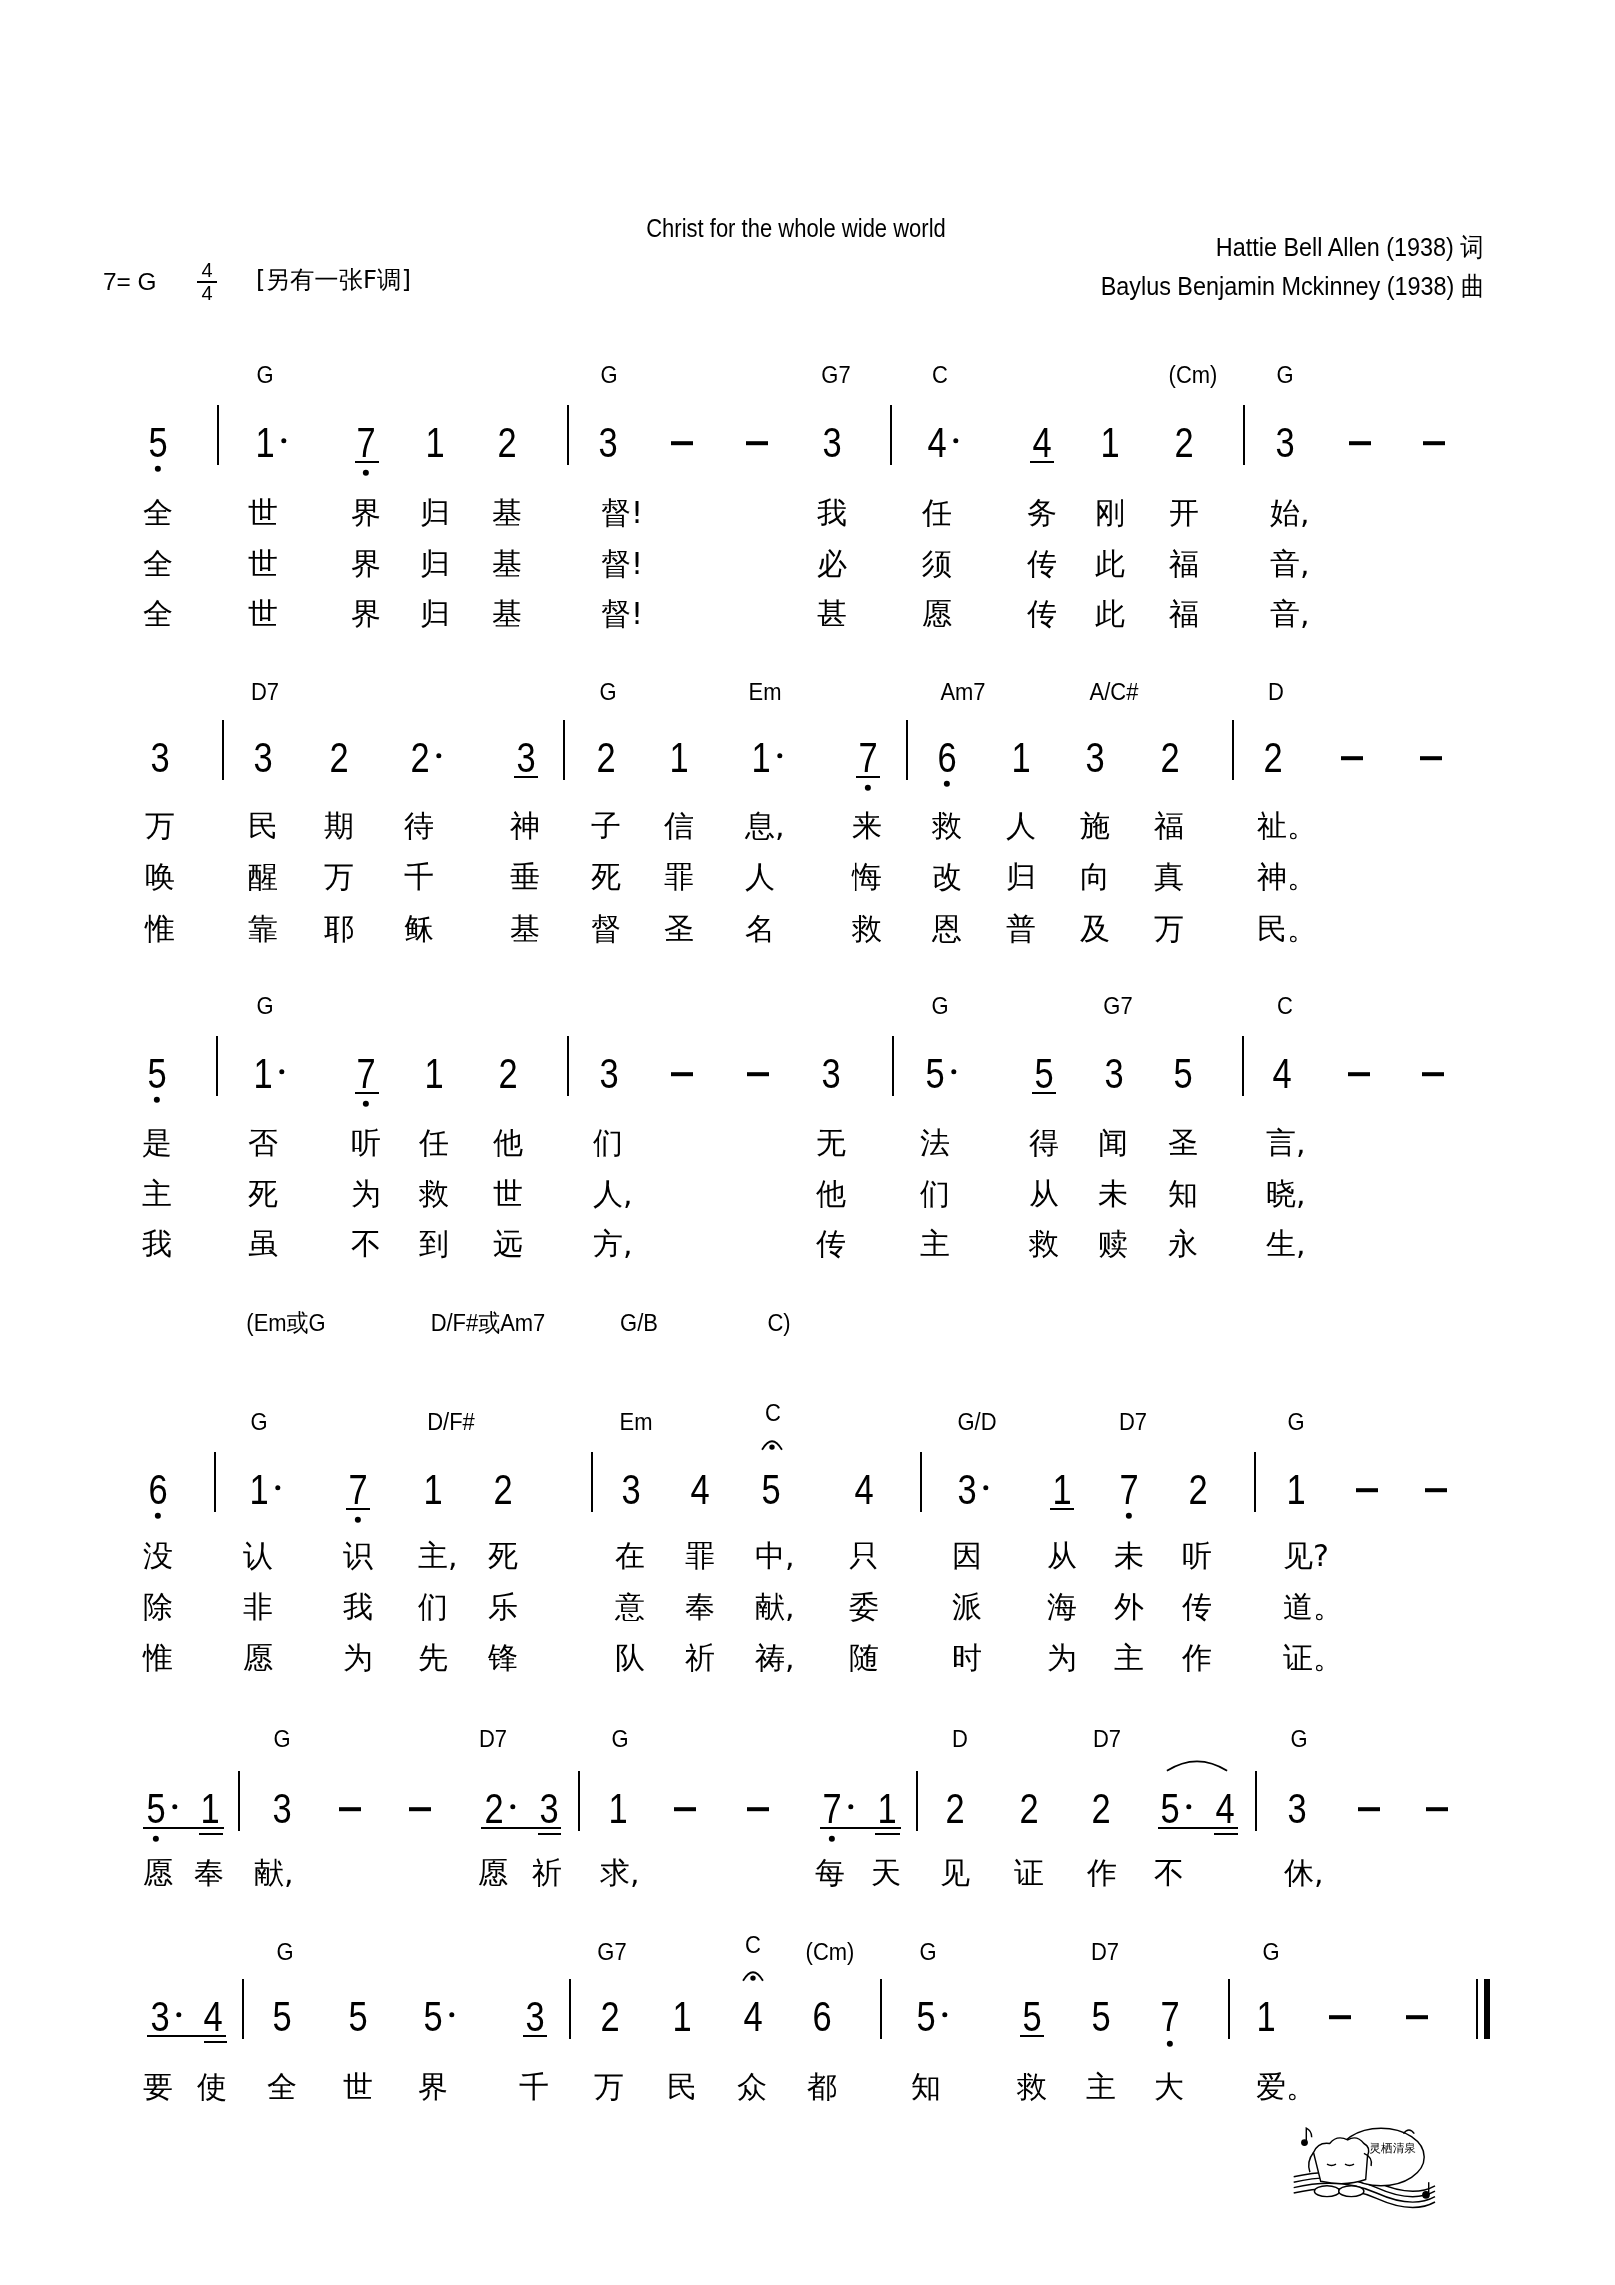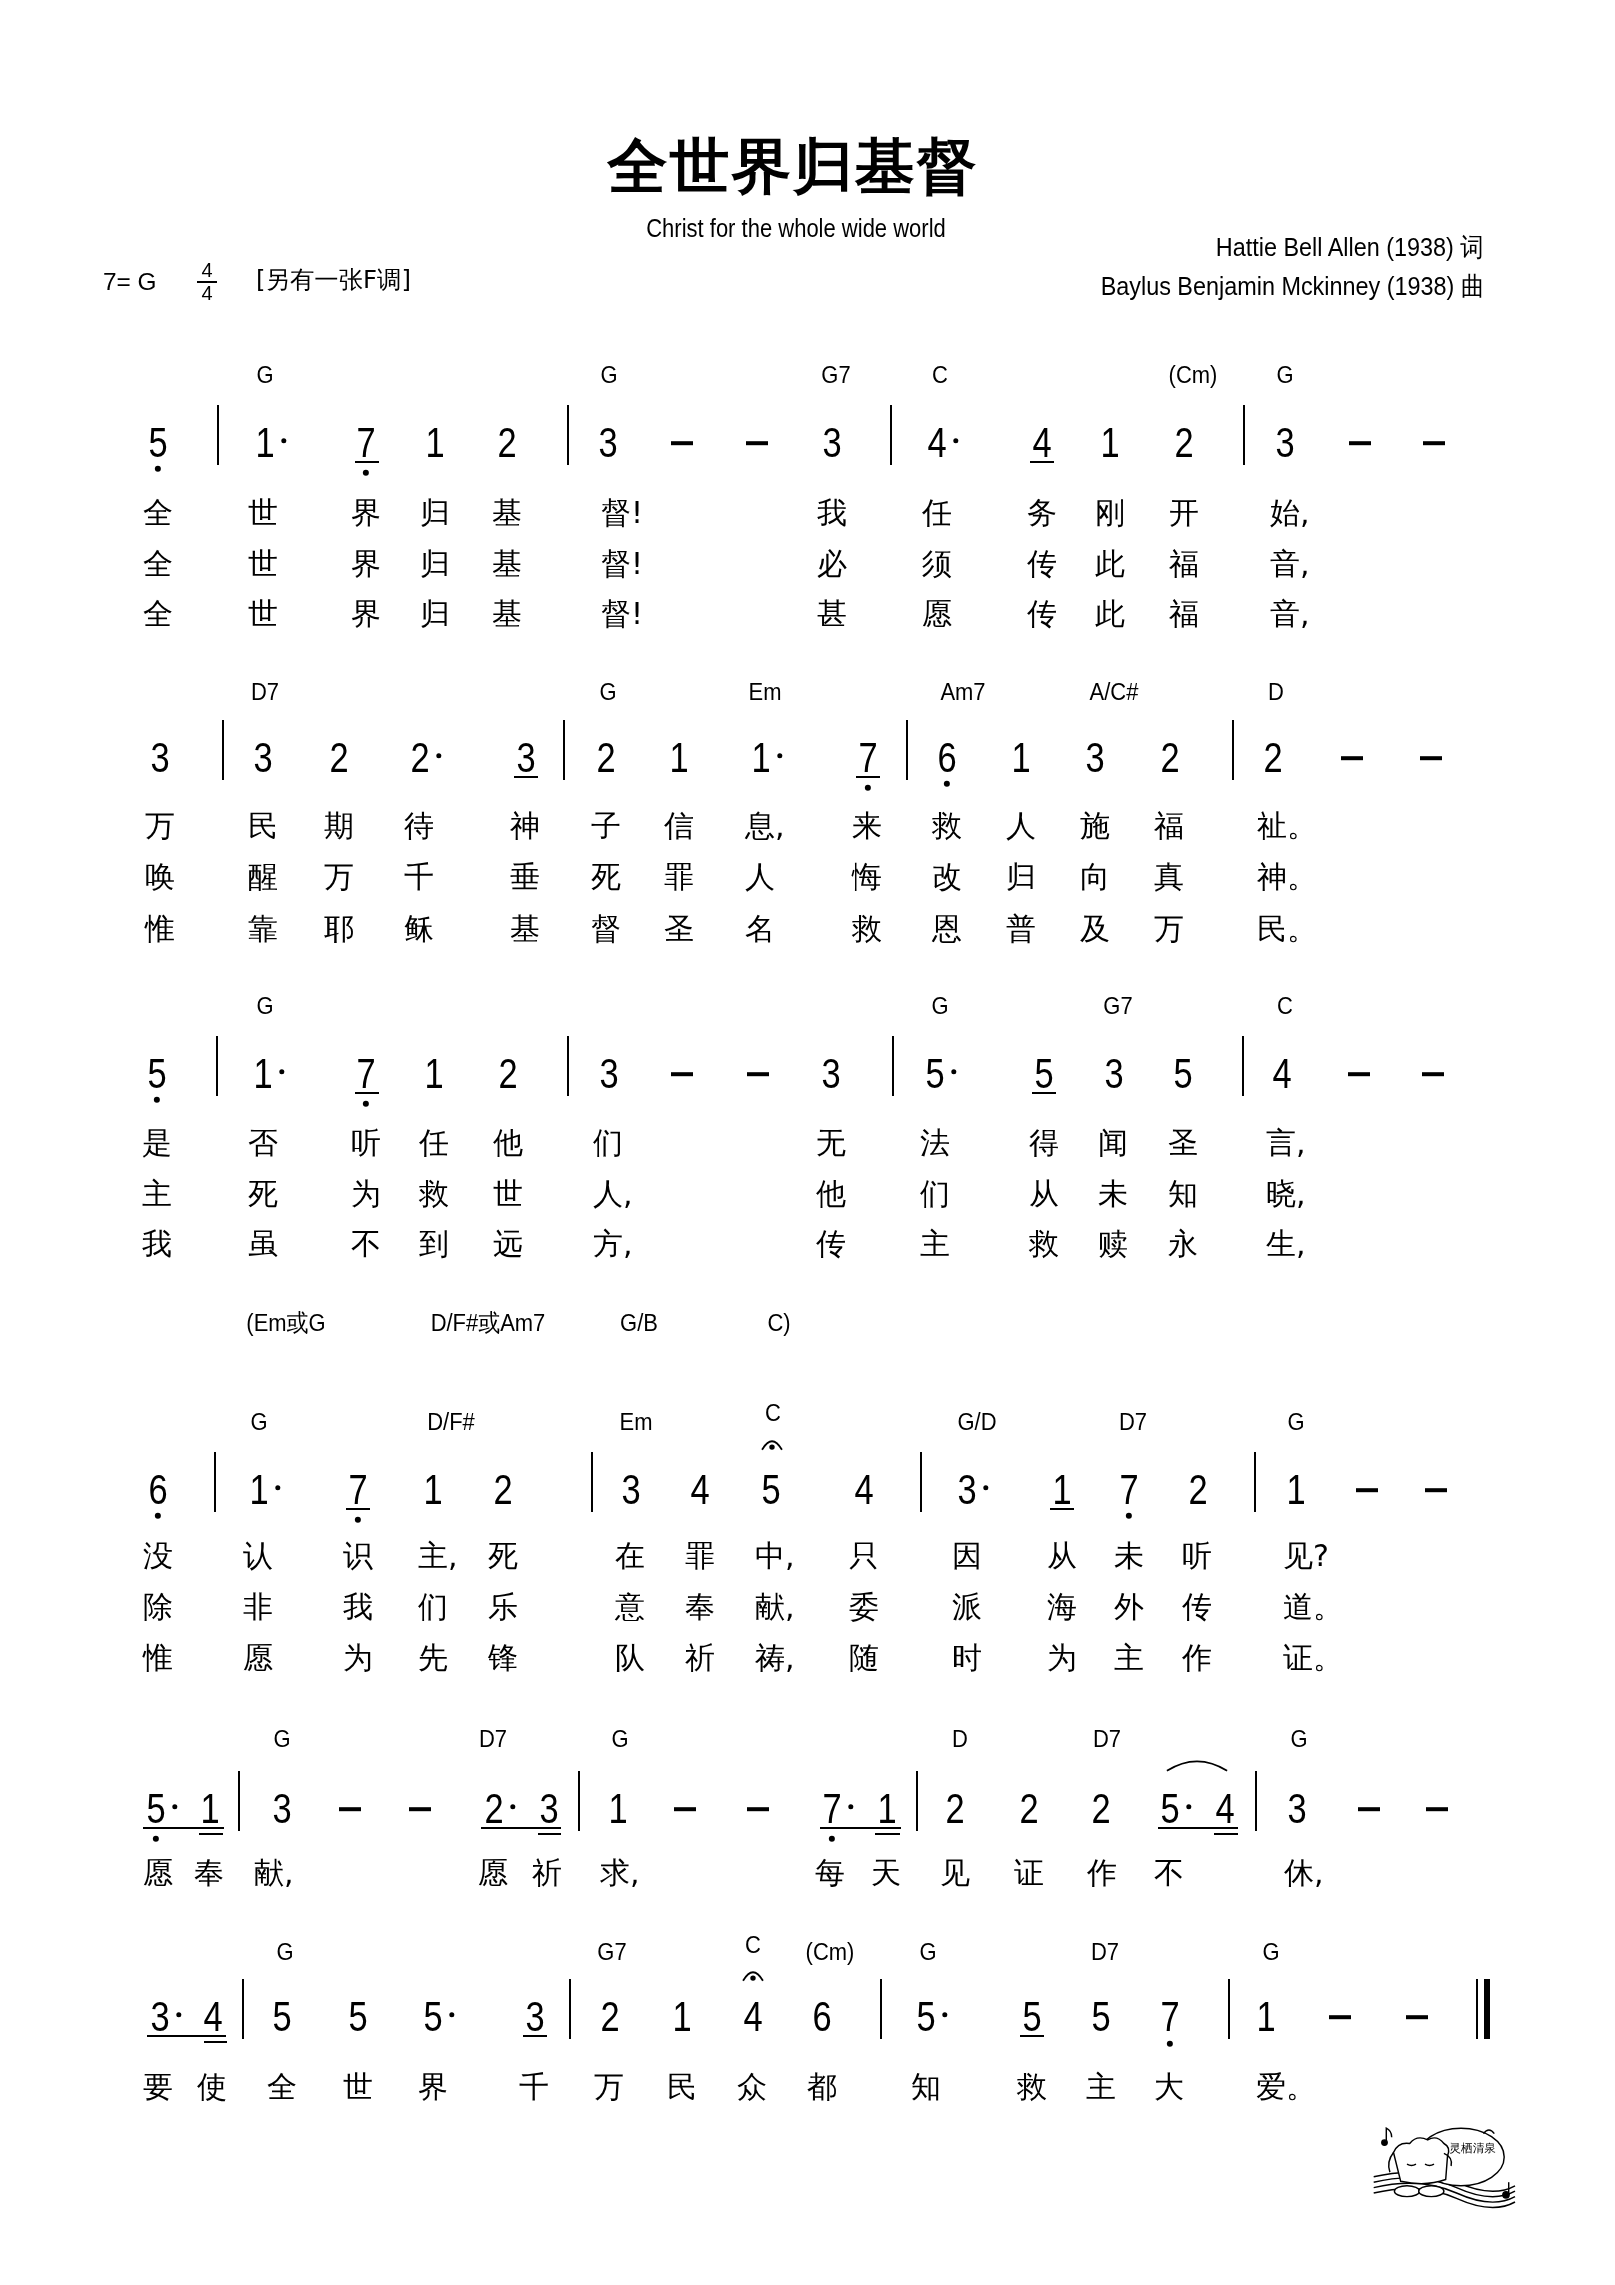--- a/index.html
+++ b/index.html
@@ -78,28 +78,27 @@
     line-height: 1;
     white-space: nowrap;
   }
   .bar { width: 1.8px; background: #000; }
   .bar-thick { width: 6.3px; background: #000; }
   .dash { width: 22px; height: 3.6px; background: #000; transform: translate(-50%, -50%); }
   .dot { width: 6.3px; height: 6.3px; border-radius: 50%; background: #000; transform: translate(-50%, -50%); }
   .ul { height: 1.8px; background: #000; }
   .fermata { transform: translate(-50%, -50%); }
   .slur { transform: translateY(-50%); }
-  .logo { left: 1366px; top: 2121px; width: 154px; height: 90px; font-family: Liberation Serif, serif; }
+  .logo { left: 1286px; top: 2121px; width: 154px; height: 90px; font-family: Liberation Serif, serif; }
 </style>
 </head>
 <body>
 
 <div id="page">
 
-  <div class="abs title">全世界归基督</div>
   <div class="abs subtitle">Christ for the whole wide world</div>
   <div class="abs credit" style="top:247px;">Hattie Bell Allen (1938) 词</div>
   <div class="abs credit" style="top:286px;">Baylus Benjamin Mckinney (1938) 曲</div>
 
   <div class="abs key-label">7= G</div>
   <div class="abs time-sig">
     <div>4</div>
     <div class="frac"></div>
     <div>4</div>
   </div>

